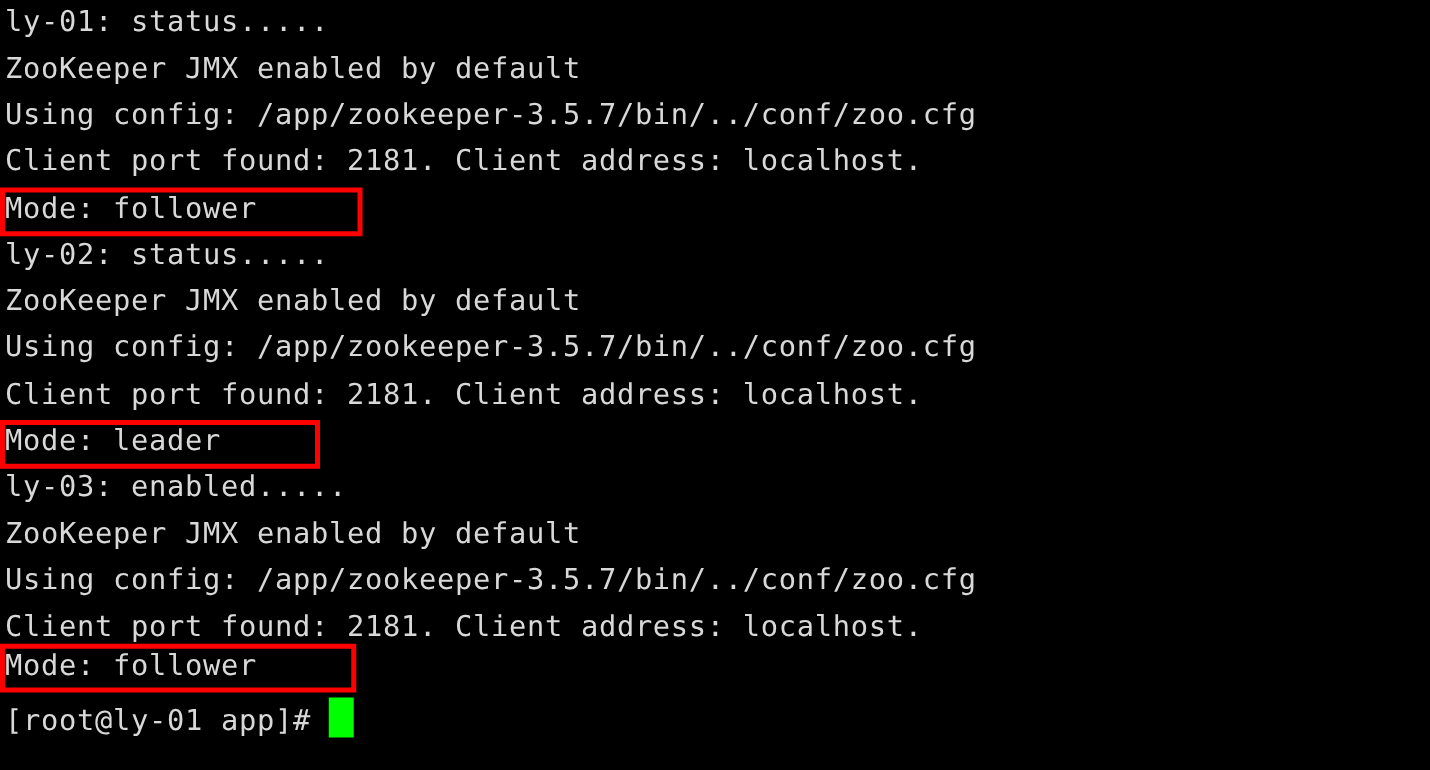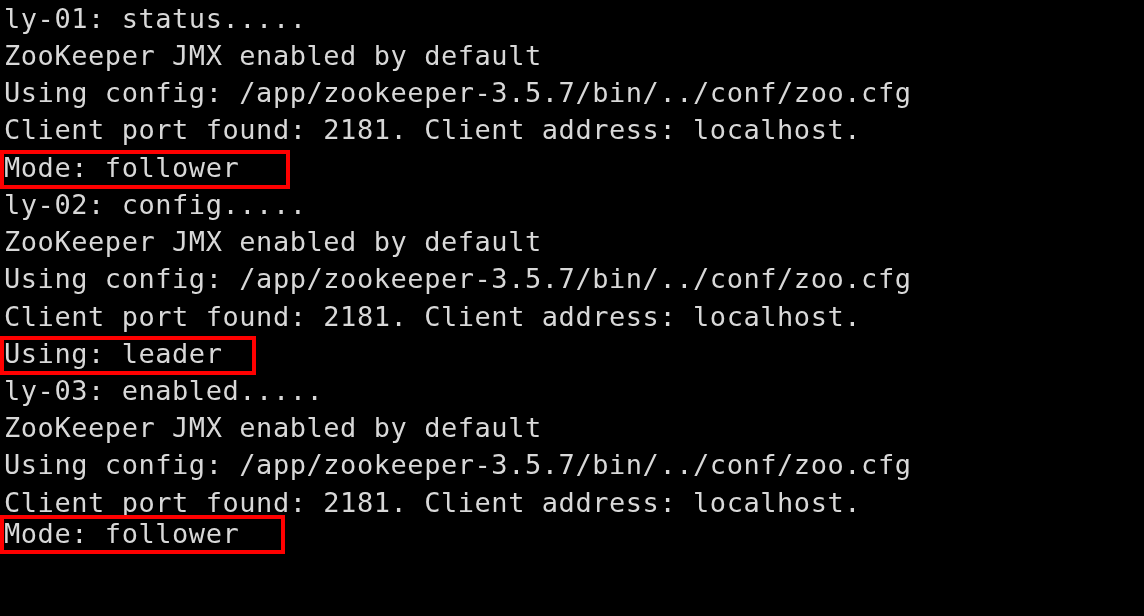--- a/index.html
+++ b/index.html
@@ -22,21 +22,21 @@
     top: 0;
     width: 1144px;
     height: 616px;
   }
   .line {
     position: absolute;
     left: 4px;
     height: 37px;
     line-height: 37px;
     white-space: pre;
-    font-size: 27px;
+    font-size: 23px;
     letter-spacing: 0.55px;
     color: #d8d8d8;
     font-family: "DejaVu Sans Mono", "Liberation Mono", monospace;
   }
   .cursor {
     display: inline-block;
     width: 20px;
     height: 32px;
     background: #00ff00;
     vertical-align: -6px;
@@ -53,29 +53,30 @@
 <body>
 
 <div id="terminal">
 
   <div class="term-lines">
     <div class="line" style="top:0px">ly-01: status.....</div>
     <div class="line" style="top:37px">ZooKeeper JMX enabled by default</div>
     <div class="line" style="top:74px">Using config: /app/zookeeper-3.5.7/bin/../conf/zoo.cfg</div>
     <div class="line" style="top:111px">Client port found: 2181. Client address: localhost.</div>
     <div class="line" style="top:149px">Mode: follower</div>
-    <div class="line" style="top:186px">ly-02: config.....</div>
+    <div class="line" style="top:186px">ly-02: status.....</div>
     <div class="line" style="top:223px">ZooKeeper JMX enabled by default</div>
     <div class="line" style="top:260px">Using config: /app/zookeeper-3.5.7/bin/../conf/zoo.cfg</div>
     <div class="line" style="top:298px">Client port found: 2181. Client address: localhost.</div>
-    <div class="line" style="top:335px">Using: leader</div>
+    <div class="line" style="top:335px">Mode: leader</div>
     <div class="line" style="top:372px">ly-03: enabled.....</div>
     <div class="line" style="top:409px">ZooKeeper JMX enabled by default</div>
     <div class="line" style="top:446px">Using config: /app/zookeeper-3.5.7/bin/../conf/zoo.cfg</div>
     <div class="line" style="top:484px">Client port found: 2181. Client address: localhost.</div>
     <div class="line" style="top:515px">Mode: follower</div>
+    <div class="line" style="top:558px"><span>[root@ly-01 app]# </span><span class="cursor"></span></div>
   </div>
 
   <div class="highlight-box" style="left:0px;top:150px;width:290px;height:39px"></div>
   <div class="highlight-box" style="left:0px;top:336px;width:256px;height:39px"></div>
   <div class="highlight-box" style="left:0px;top:515px;width:285px;height:39px"></div>
 
 </div>
 
 </body></html>

